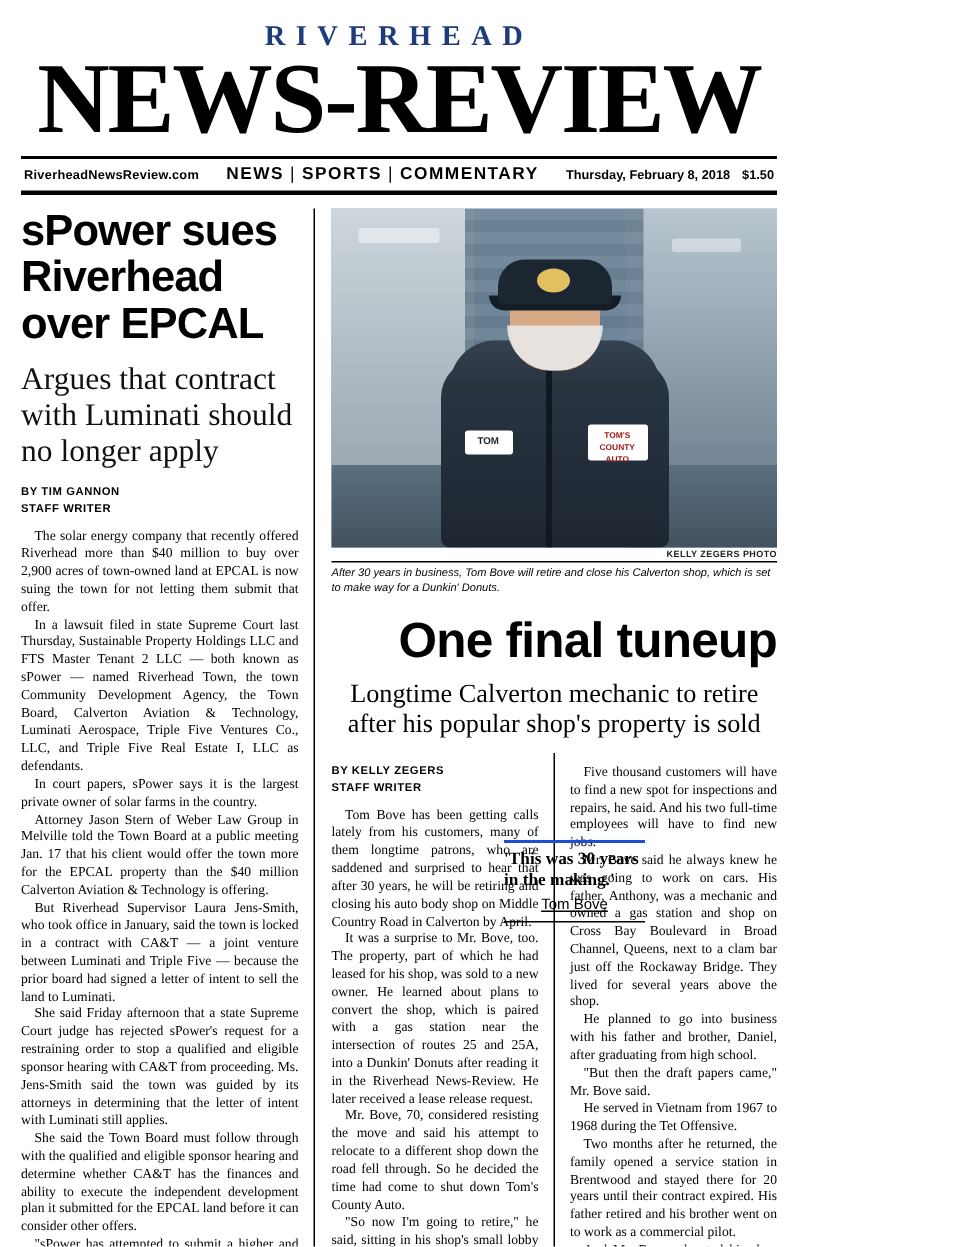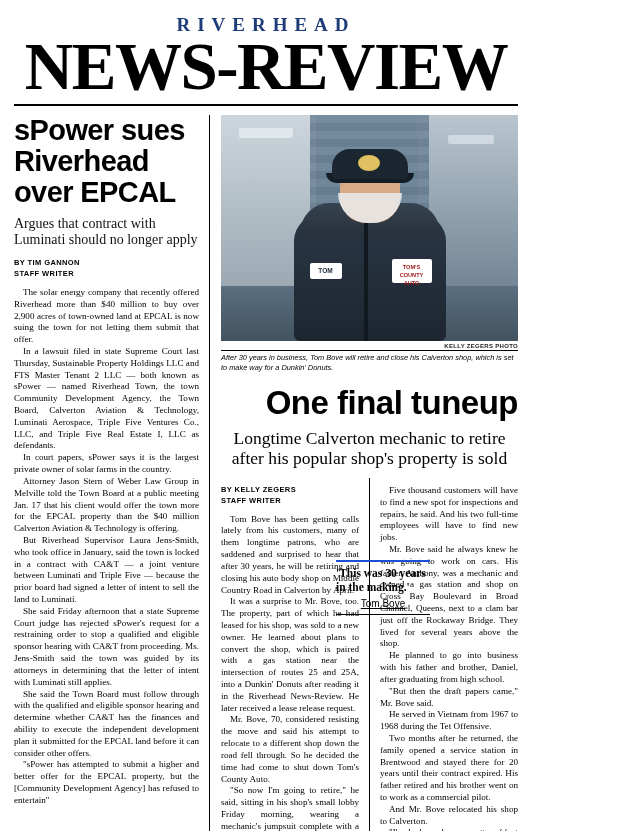--- a/index.html
+++ b/index.html
@@ -51,21 +51,21 @@
 
   .hl-main {
     font-family: "Liberation Sans", sans-serif;
     font-weight: bold;
     font-size: 29px;
     line-height: 1.07;
     letter-spacing: -0.6px;
   }
   .hl-deck {
     font-family: "Liberation Serif", serif;
-    font-size: 14px;
+    font-size: 21px;
     line-height: 1.16;
     margin-top: 8px;
     color: #111;
   }
   .byline {
     font-family: "Liberation Sans", sans-serif;
     font-size: 7.5px;
     font-weight: bold;
     letter-spacing: .4px;
     margin-top: 10px;
@@ -169,20 +169,29 @@
 </head>
 <body>
 
 <div class="page">
 
   <div class="masthead">
     <div class="kicker">RIVERHEAD</div>
     <div class="logo">NEWS-REVIEW</div>
   </div>
   <div class="mast-rule"></div>
+  <div class="mast-bar">
+    <div class="mast-url">RiverheadNewsReview.com</div>
+    <div class="mast-nav">
+      <span>NEWS</span><span class="sep">|</span><span>SPORTS</span><span class="sep">|</span><span>COMMENTARY</span>
+    </div>
+    <div class="mast-date">
+      <span>Thursday, February 8, 2018</span><span class="price">$1.50</span>
+    </div>
+  </div>
 
   <div class="top">
 
     <div class="col-left">
       <div class="hl-main">sPower sues Riverhead over EPCAL</div>
       <div class="hl-deck">Argues that contract with Luminati should no longer apply</div>
       <div class="byline">
         <div>BY TIM GANNON</div>
         <div class="role">STAFF WRITER</div>
       </div>

